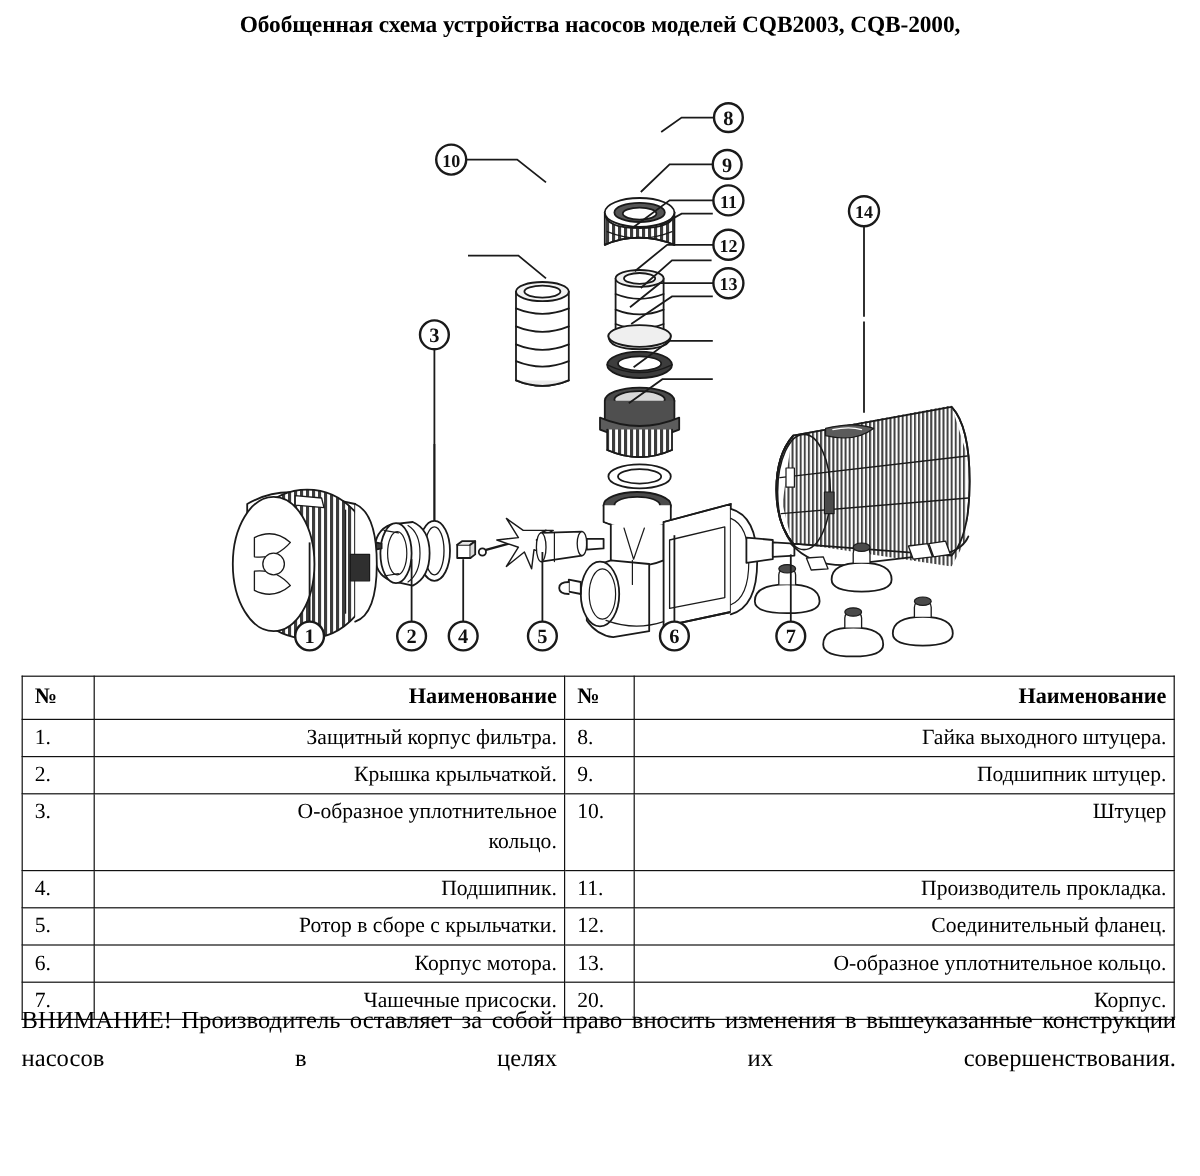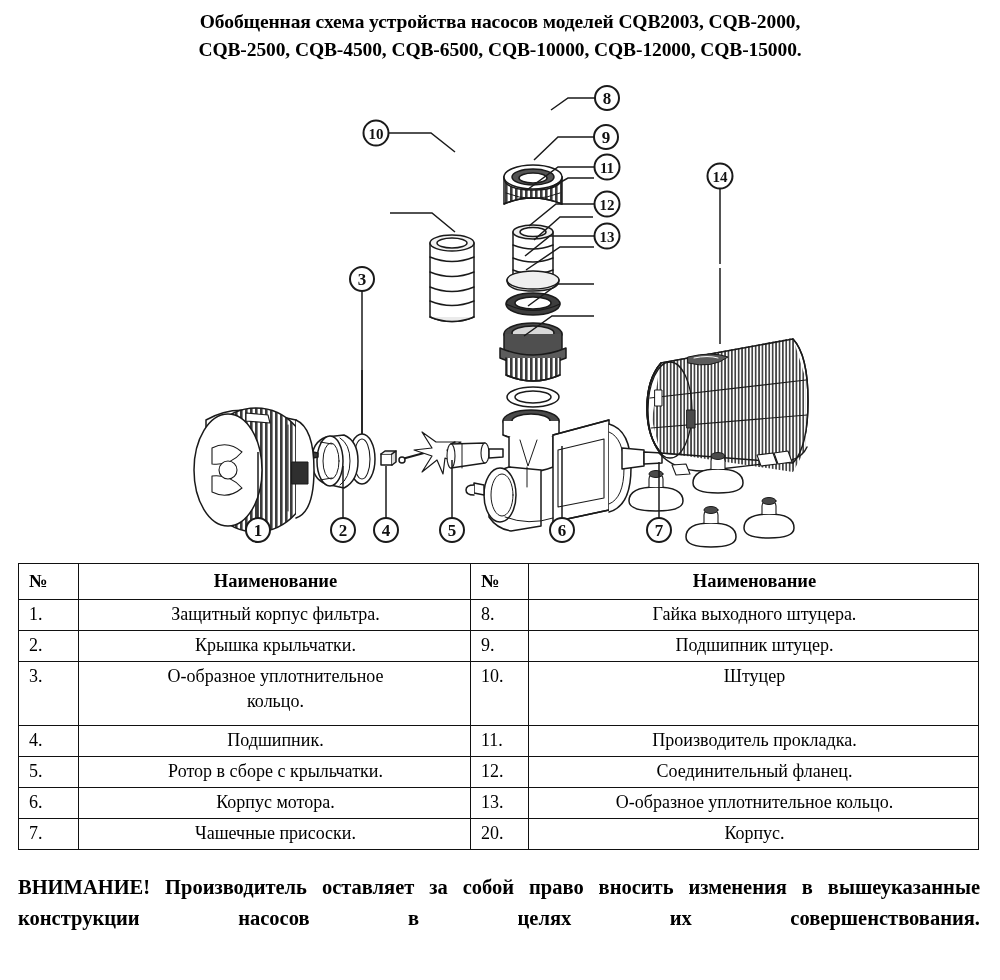--- a/index.html
+++ b/index.html
@@ -47,21 +47,21 @@
     top: 563px;
     width: 960px;
     border-collapse: collapse;
     table-layout: fixed;
     font-size: 18px;
   }
   #parts-table td, #parts-table th {
     border: 1.2px solid #111;
     padding: 2px 6px 3px 8px;
     vertical-align: top;
-    text-align: center;
+    text-align: right;
     font-weight: normal;
     line-height: 25px;
     height: 29px;
     box-sizing: border-box;
   }
   #parts-table thead th {
     font-weight: bold;
     font-size: 18.5px;
     height: 35px;
     line-height: 30px;
@@ -71,40 +71,39 @@
   #parts-table .col-num2 { width: 58px; }
   #parts-table .col-name2{ width: 450px; }
   #parts-table td.num, #parts-table th.num { text-align: left; padding-left: 10px; }
   #parts-table tr.tall td { height: 64px; }
   #parts-table .wrapcell { display: block; font-family: Liberation Serif, serif; }
 
   
   #warning {
     position: absolute;
     left: 18px;
-    top: 872px;
+    top: 836px;
     width: 962px;
-    font-weight: bold;
+    font-weight: normal;
     font-size: 20.5px;
     line-height: 31px;
     text-align: justify;
     text-justify: inter-word;
   }
   #warning::after {
     content: "";
     display: inline-block;
     width: 100%;
   }
 </style>
 </head>
 <body>
 
 <div id="title-block">
   <span class="tline">Обобщенная схема устройства насосов моделей CQB2003, CQB-2000,</span>
-  <span class="tline">CQB-2500, CQB-4500, CQB-6500, CQB-10000, CQB-12000, CQB-15000.</span>
 </div>
 
 <div id="diagram">
 <svg width="1000" height="475" viewBox="0 0 1000 475" xmlns="http://www.w3.org/2000/svg">
   <defs>
     <pattern id="ribs-v" width="5" height="10" patternUnits="userSpaceOnUse">
       <rect width="5" height="10" fill="#ffffff"></rect>
       <rect width="2.6" height="10" fill="#3c3c3c"></rect>
     </pattern>
     <pattern id="ribs-fine" width="3.4" height="10" patternUnits="userSpaceOnUse">
@@ -483,21 +482,21 @@
   </thead>
   <tbody>
     <tr>
       <td class="num">1.</td>
       <td>Защитный корпус фильтра.</td>
       <td class="num">8.</td>
       <td>Гайка выходного штуцера.</td>
     </tr>
     <tr>
       <td class="num">2.</td>
-      <td>Крышка крыльчатки.</td>
+      <td>Крышка крыльчаткой.</td>
       <td class="num">9.</td>
       <td>Подшипник штуцер.</td>
     </tr>
     <tr class="tall">
       <td class="num">3.</td>
       <td>
         <span class="wrapcell">О-образное уплотнительное</span>
         <span class="wrapcell">кольцо.</span>
       </td>
       <td class="num">10.</td>

